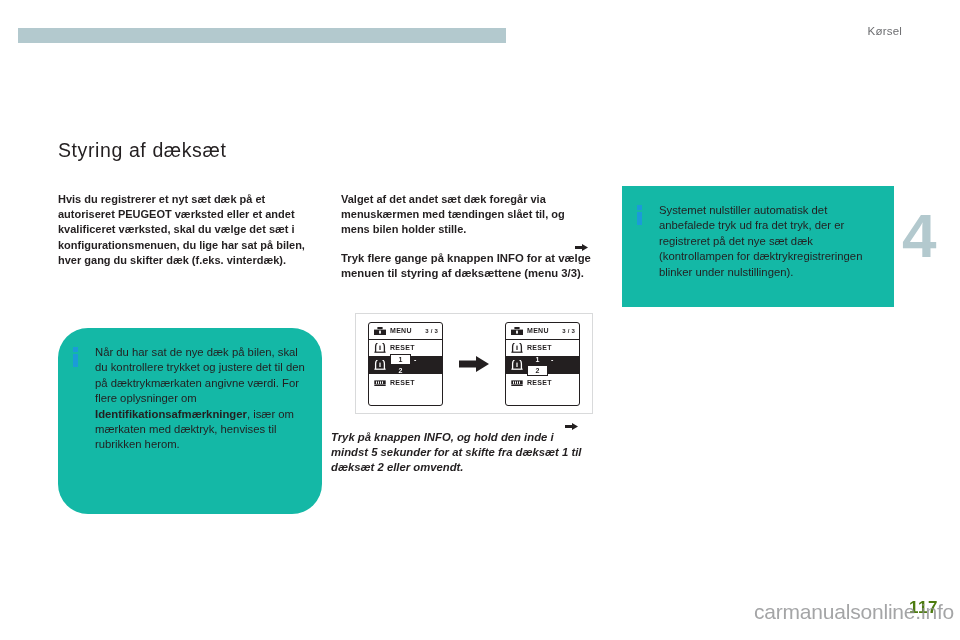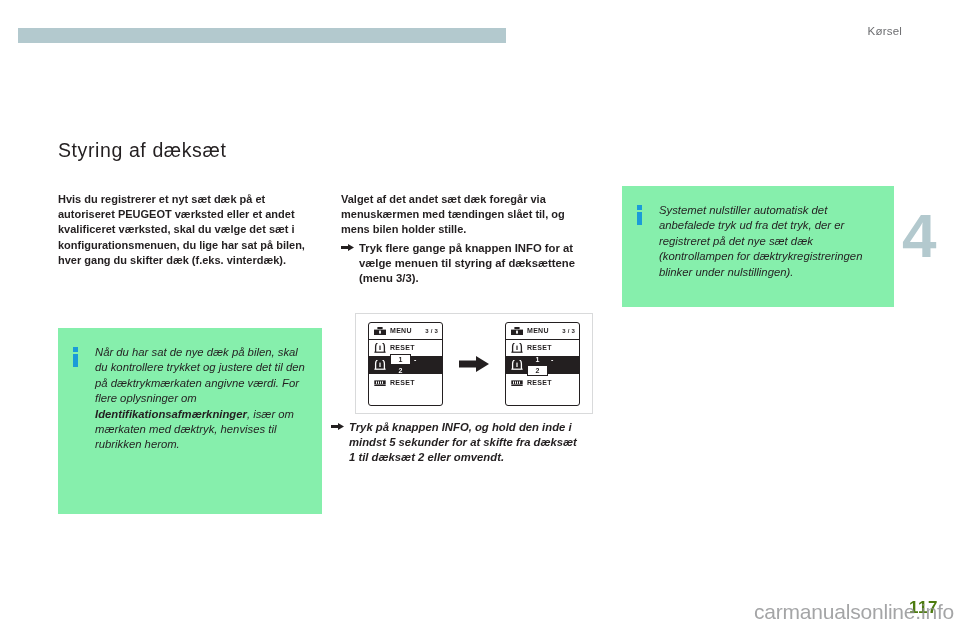--- a/index.html
+++ b/index.html
@@ -73,22 +73,23 @@
     color: #231f20;
     margin: 0;
   }
   .body-text.bold {
     font-weight: bold;
   }
 
   
   .bullet-row {
     display: flex;
-    align-items: flex-start;
+    align-items: flex-end;
     margin-top: 3px;
+    flex-direction: column;
   }
   .bullet-arrow {
     flex: 0 0 auto;
     width: 18px;
     padding-top: 3px;
     font-size: 9px;
     color: #231f20;
     line-height: 1;
   }
   .bullet-arrow svg { display: block; }
@@ -96,32 +97,32 @@
     flex: 1 1 auto;
     font-size: 11.3px;
     line-height: 15.2px;
     font-weight: bold;
     color: #231f20;
   }
 
   
   .info-box {
     position: absolute;
-    background: #86efac;
+    background: #14b8a6;
     box-sizing: border-box;
     padding: 17px 16px 32px 14px;
     display: flex;
     align-items: flex-start;
-    font-style: italic;
   }
   #info-box-1 {
     left: 58px;
     top: 328px;
     width: 264px;
     height: 186px;
+    border-radius: 30px;
   }
   #info-box-2 {
     left: 622px;
     top: 186px;
     width: 272px;
     height: 121px;
   }
   .info-icon {
     flex: 0 0 auto;
     width: 7px;

